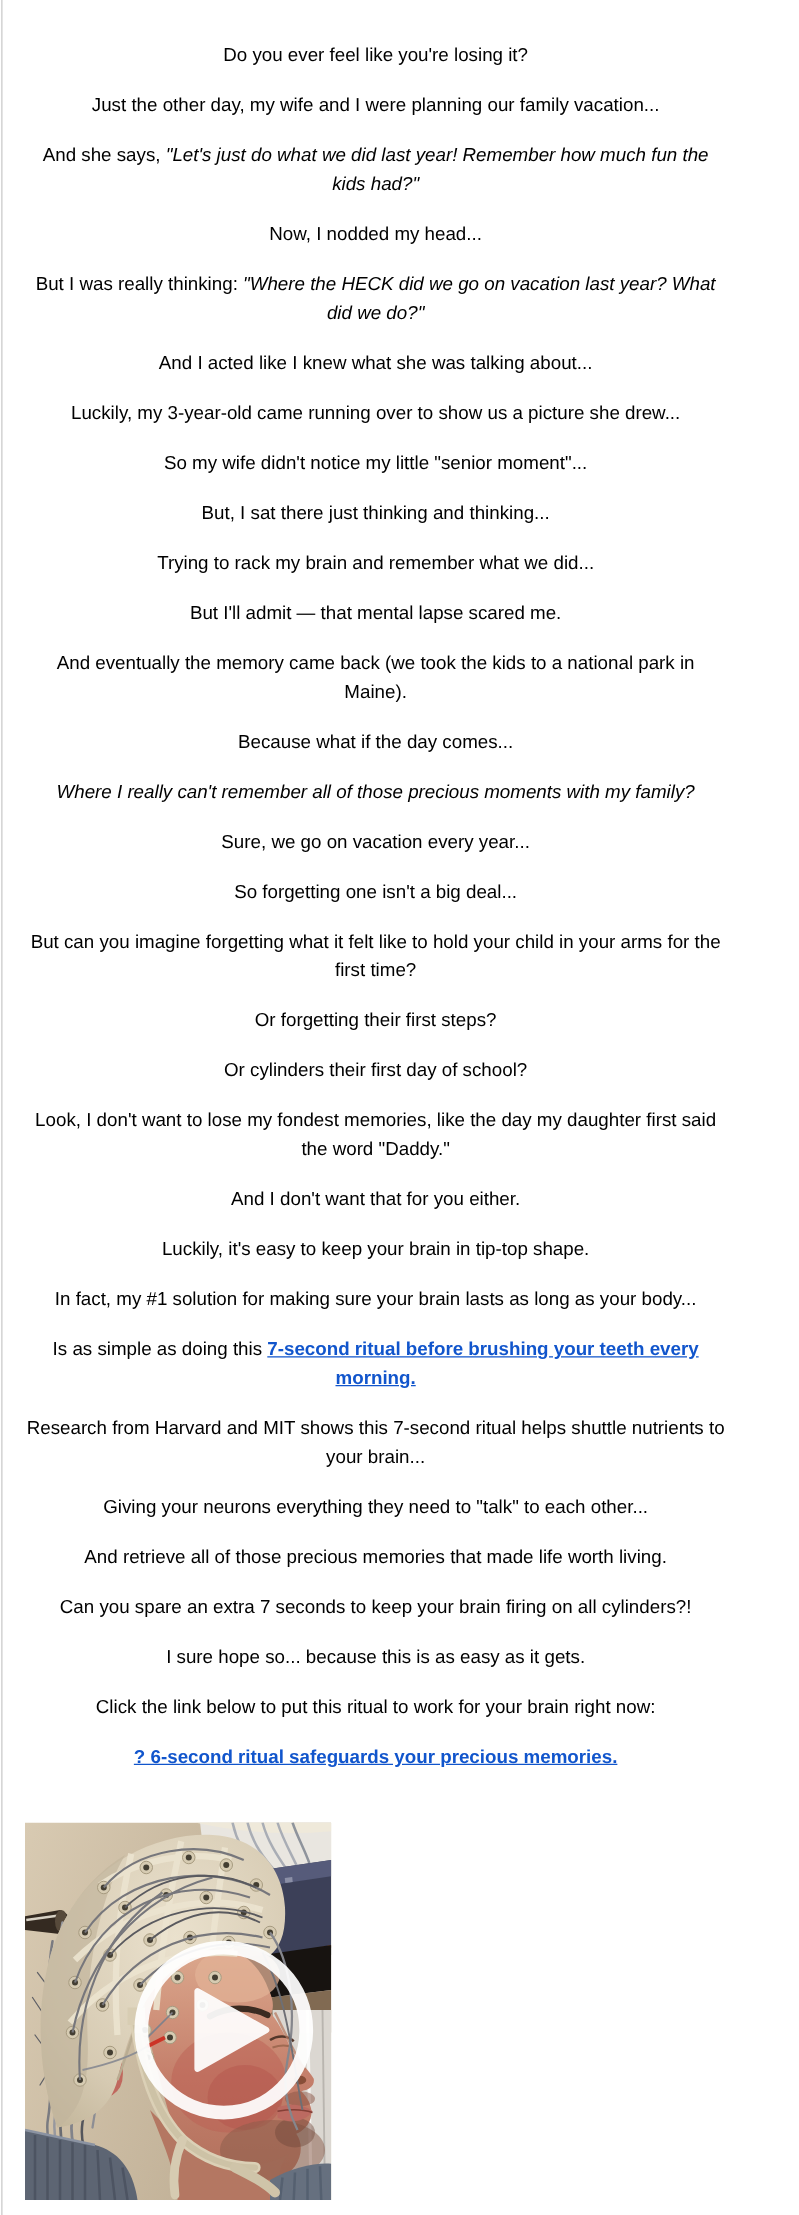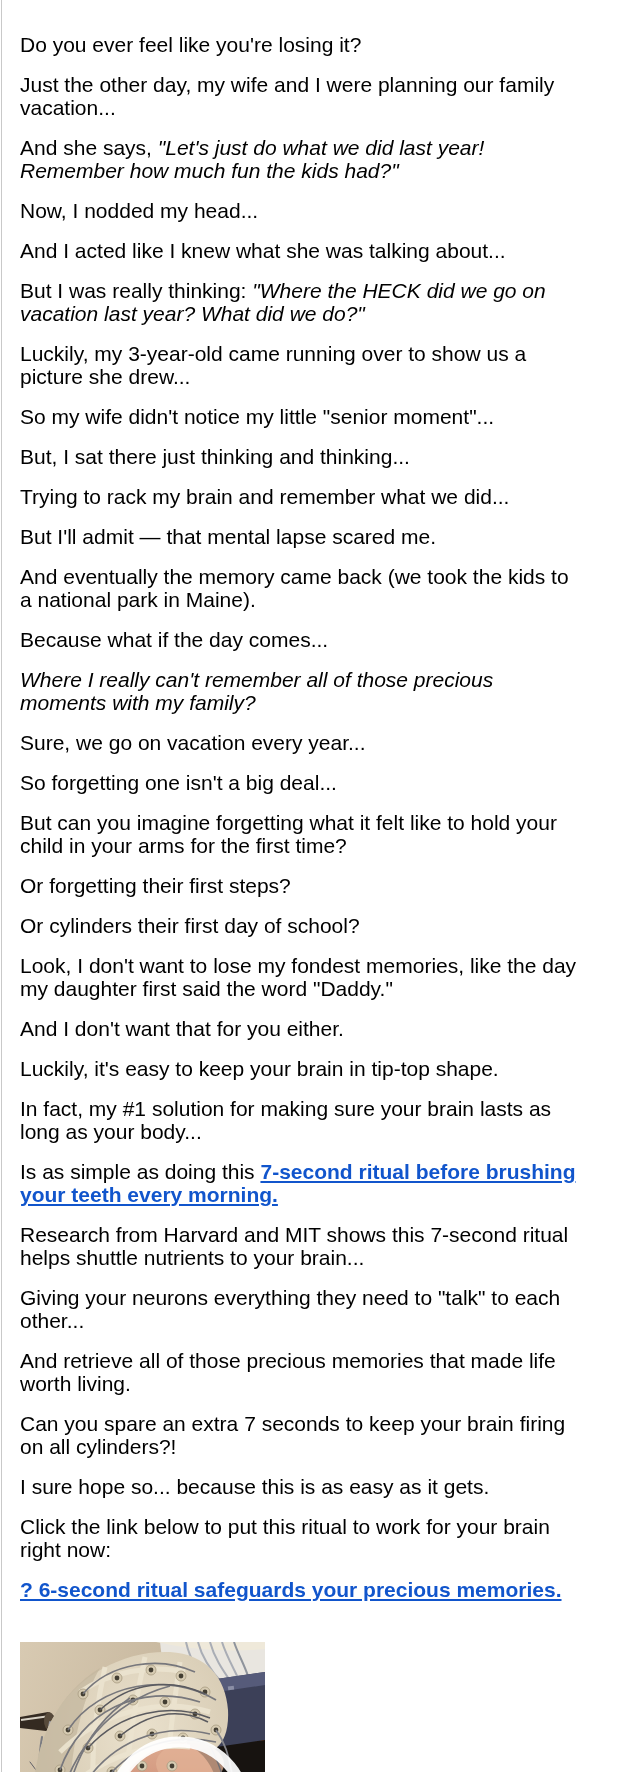--- a/index.html
+++ b/index.html
@@ -2,39 +2,39 @@
 <html><head>
 <meta charset="utf-8">
 <style>
   html,body{margin:0;padding:0;}
   body{
     width:639px;min-height:1772px;background:#ffffff;position:relative;
     font-family:"Liberation Sans",sans-serif;color:#000000;
   }
   .page-border{position:absolute;left:1px;top:0;height:1772px;width:1px;background:#c9c9c9;}
   .content{padding:33px 0 24px 20px;width:561px;box-sizing:content-box;}
-  .content p{margin:0 0 17px 0;font-size:21px;line-height:23px;}
+  .content p{margin:0 0 17px 0;font-size:15px;line-height:23px;text-align:center;}
   .italic{font-style:italic;}
   a.cta{color:#1155cc;font-weight:700;text-decoration:underline;cursor:pointer;}
   .video-thumb{width:245px;height:302px;display:block;cursor:pointer;margin:0;padding:0;border:0;background:none;}
   .video-thumb svg{display:block;}
 </style>
 </head>
 <body>
 
 <div class="page-border"></div>
 
 <div class="content">
 
 <p><span>Do you ever feel like you're losing it?</span></p>
     <p><span>Just the other day, my wife and I were planning our family vacation...</span></p>
     <p><span>And she says, </span><span class="italic">"Let's just do what we did last year! Remember how much fun the kids had?"</span></p>
     <p><span>Now, I nodded my head...</span></p>
+    <p><span>But I was really thinking: </span><span class="italic">"Where the HECK did we go on vacation last year? What did we do?"</span></p>
     <p><span>And I acted like I knew what she was talking about...</span></p>
-    <p><span>But I was really thinking: </span><span class="italic">"Where the HECK did we go on vacation last year? What did we do?"</span></p>
     <p><span>Luckily, my 3-year-old came running over to show us a picture she drew...</span></p>
     <p><span>So my wife didn't notice my little "senior moment"...</span></p>
     <p><span>But, I sat there just thinking and thinking...</span></p>
     <p><span>Trying to rack my brain and remember what we did...</span></p>
     <p><span>But I'll admit — that mental lapse scared me.</span></p>
     <p><span>And eventually the memory came back (we took the kids to a national park in Maine).</span></p>
     <p><span>Because what if the day comes...</span></p>
     <p><span class="italic">Where I really can't remember all of those precious moments with my family?</span></p>
     <p><span>Sure, we go on vacation every year...</span></p>
     <p><span>So forgetting one isn't a big deal...</span></p>

